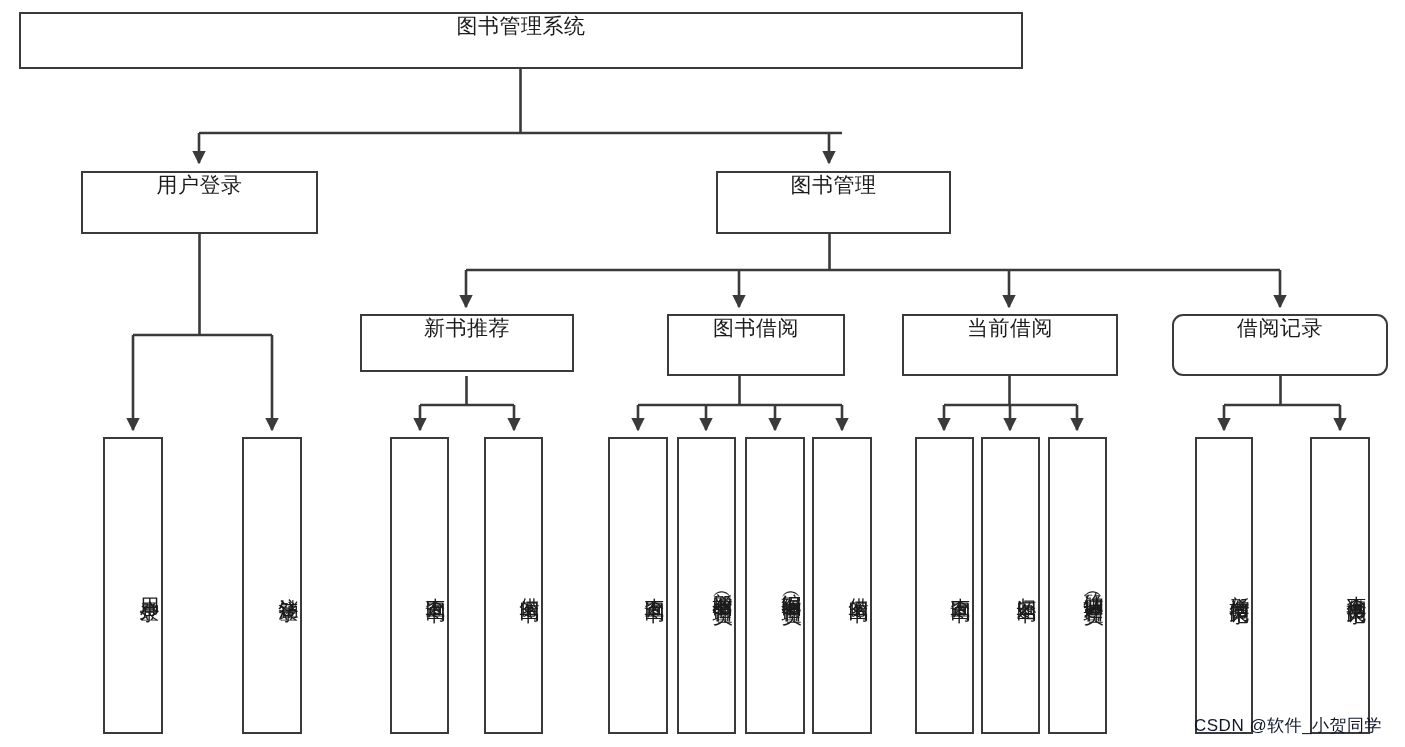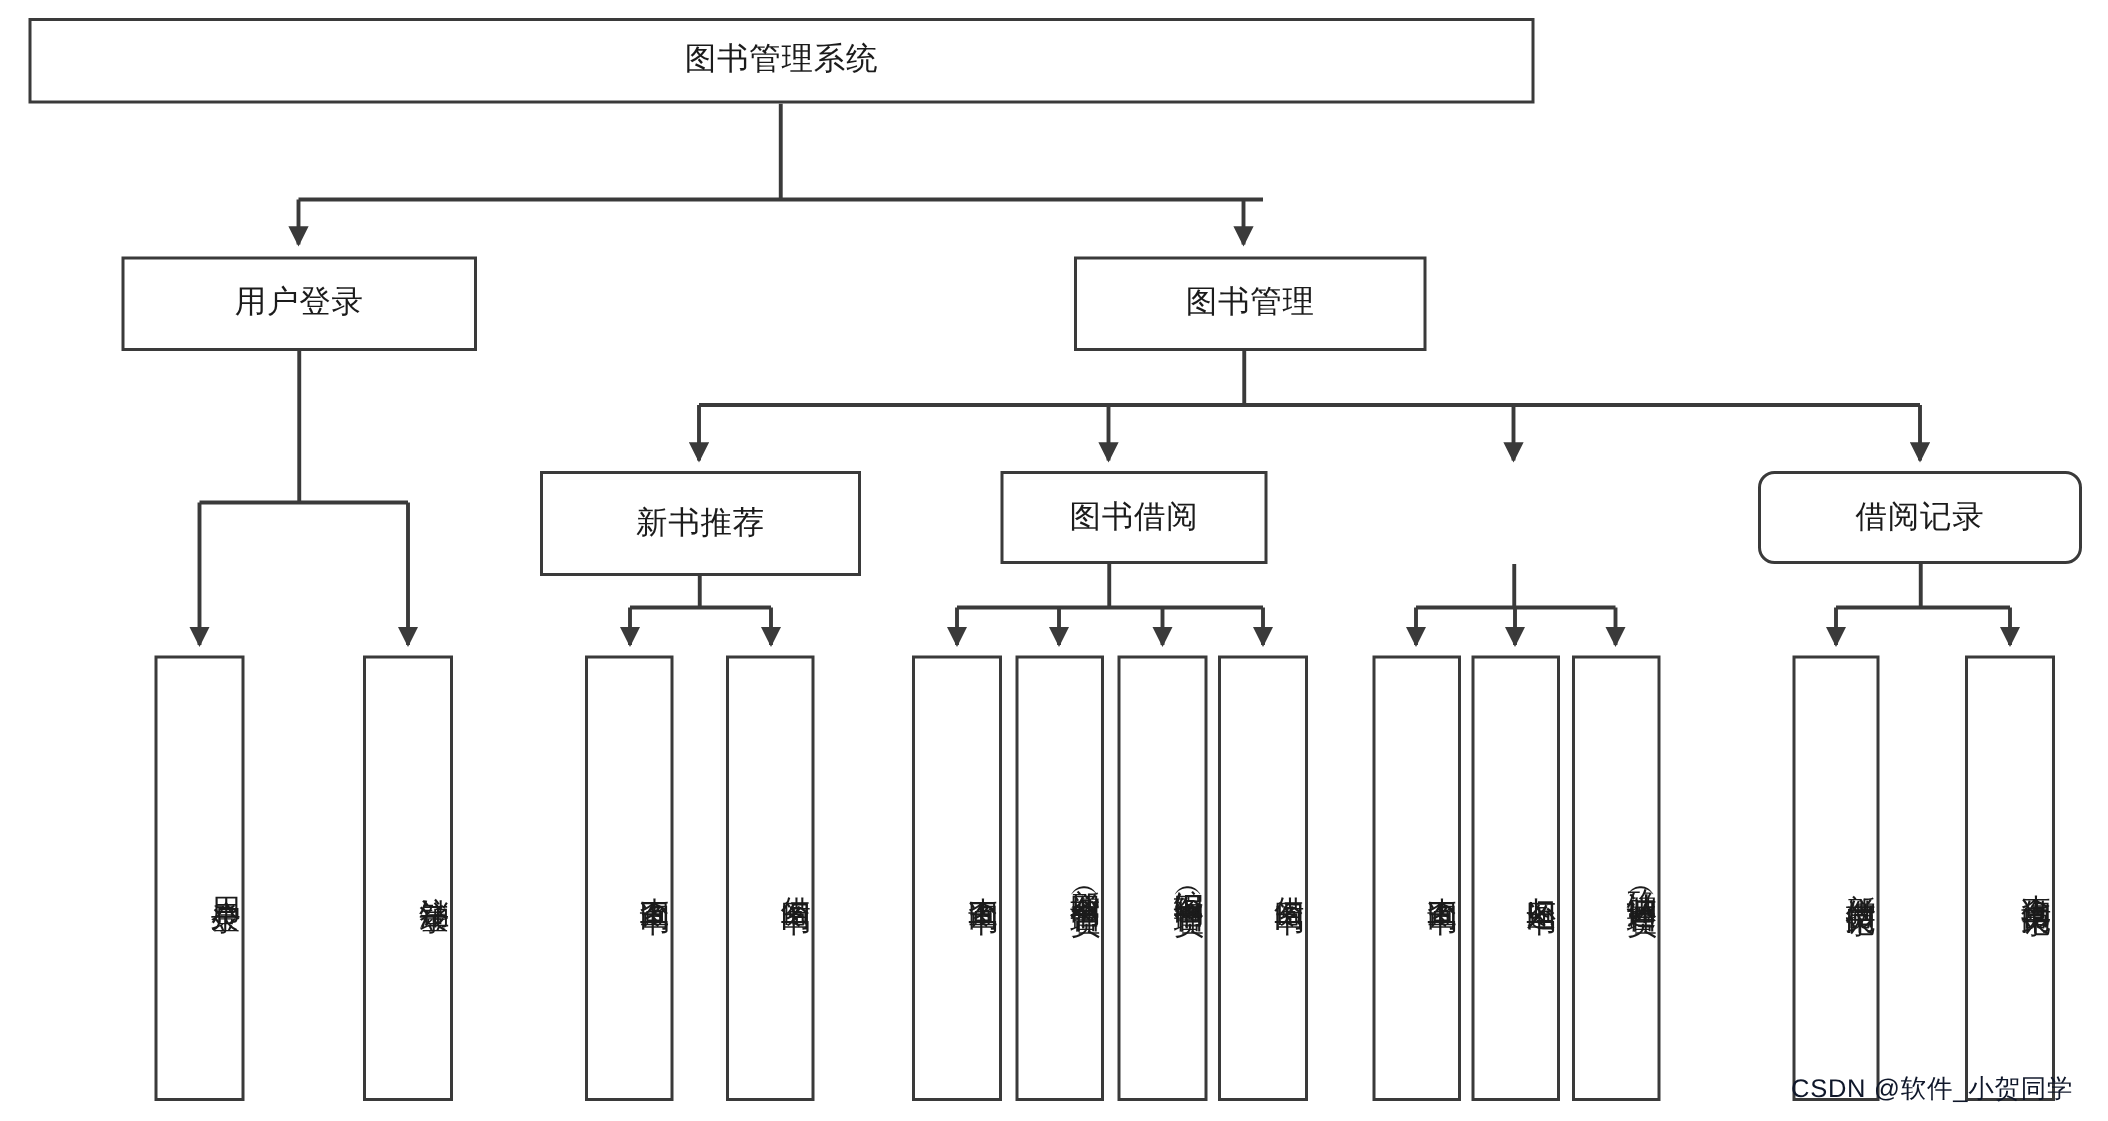--- a/index.html
+++ b/index.html
@@ -25,21 +25,20 @@
     width: 1405px;
     height: 747px;
     pointer-events: none;
   }
   .node {
     position: absolute;
     box-sizing: border-box;
     background: #ffffff;
     border: 2px solid #3a3a3a;
     display: flex;
-    align-items: center;
     justify-content: center;
     color: #1b1b1b;
     line-height: 1.18;
     text-align: center;
   }
   .node.horiz {
     font-size: 21px;
     letter-spacing: 0.5px;
   }
   .node.vert {
@@ -124,25 +123,28 @@
     <span>图书管理系统</span>
   </div>
 
   <div class="node horiz" style="left:81px; top:171px; width:237px; height:63px;">
     <span>用户登录</span>
   </div>
   <div class="node horiz" style="left:716px; top:171px; width:235px; height:63px;">
     <span>图书管理</span>
   </div>
 
-  <div class="node horiz" style="left:360px; top:314px; width:214px; height:70px;">
+  <div class="node horiz" style="left:360px; top:314px; width:214px; height:58px;">
     <span>新书推荐</span>
   </div>
   <div class="node horiz" style="left:667px; top:314px; width:178px; height:62px;">
     <span>图书借阅</span>
+  </div>
+  <div class="node horiz" style="left:902px; top:314px; width:216px; height:62px;">
+    <span>当前借阅</span>
   </div>
   <div class="node horiz" style="left:1172px; top:314px; width:216px; height:62px;border-radius:11px;">
     <span>借阅记录</span>
   </div>
 
   <div class="node vert" style="left:103px; top:437px; width:60px; height:297px;">
     <span class="vlabel">用户登录</span>
   </div>
   <div class="node vert" style="left:242px; top:437px; width:60px; height:297px;">
     <span class="vlabel">注销登录</span>

